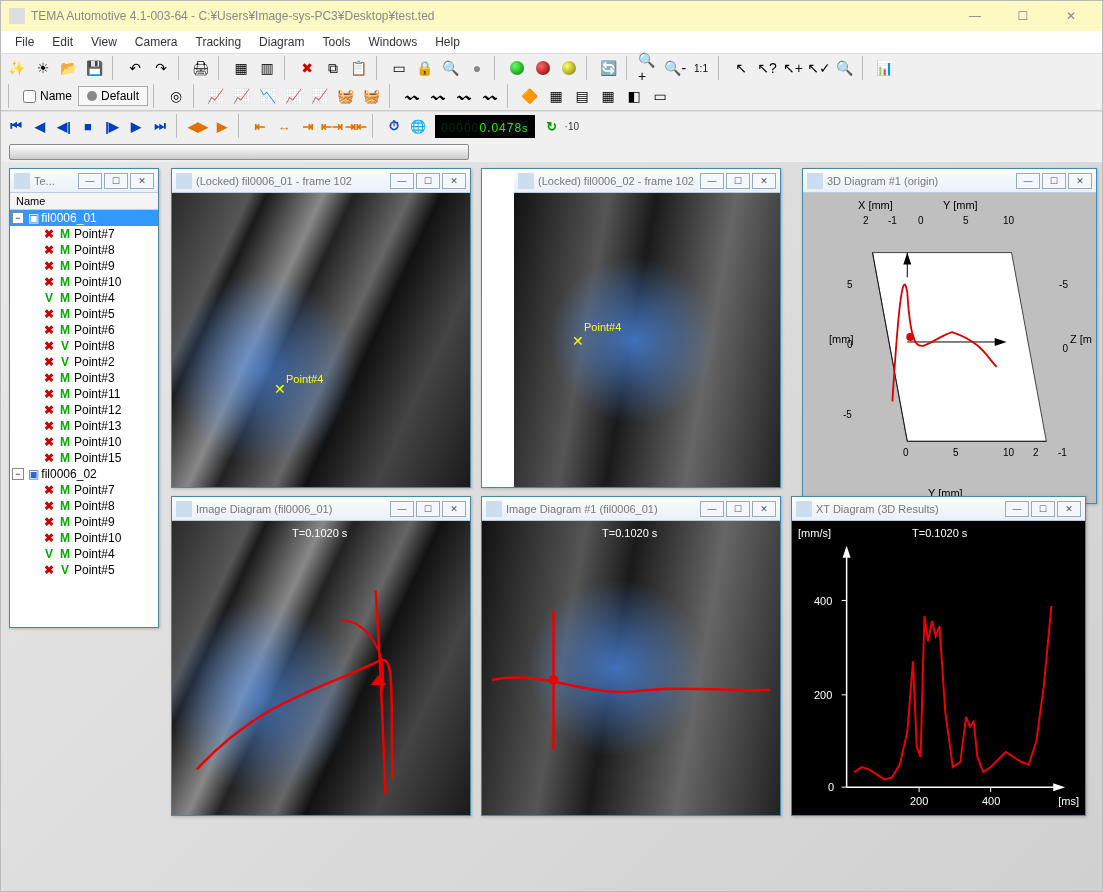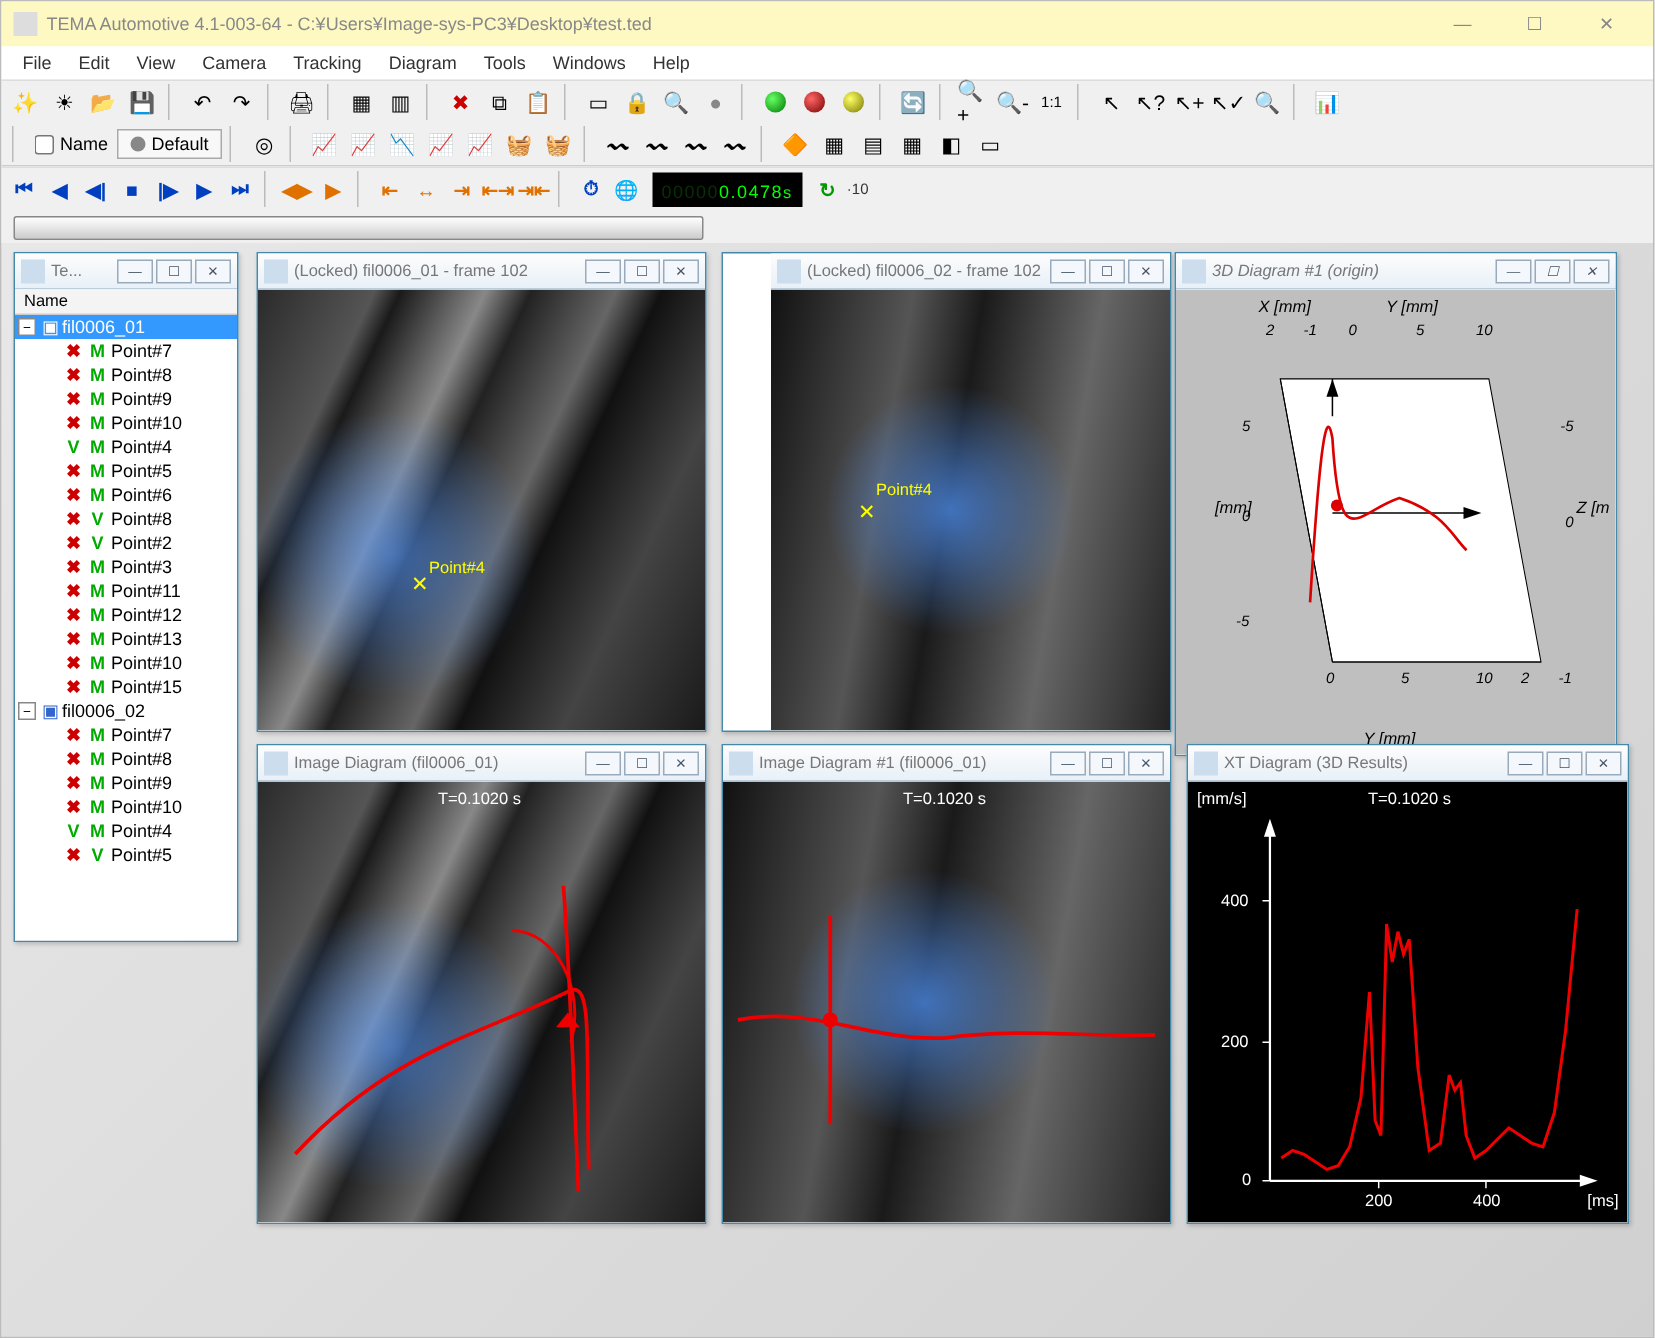--- a/index.html
+++ b/index.html
@@ -376,21 +376,21 @@
             <div class="cbtn">✕</div>
           </div>
       </div>
       <div class="child-body">
         <div class="camimg" style="background:radial-gradient(circle at 45% 50%, rgba(80,150,255,.7), rgba(80,150,255,0) 40%),linear-gradient(100deg,#111 0%,#555 30%,#1a1a1a 45%,#666 70%,#222 100%);"></div>
         <div class="xmark" style="left:58px; top:140px;">✕</div>
         <div class="ptlabel" style="left:70px; top:128px;">Point#4</div>
       </div>
     </div>
 
-    <div class="child" style="left:782px; top:6px; width:295px; height:336px;font-style:italic;">
+    <div class="child" style="left:801px; top:6px; width:295px; height:336px;">
       <div class="child-tb">
         <div class="cicon"></div>
         <div class="ctitle">3D Diagram #1 (origin)</div>
         <div class="cbtns">
             <div class="cbtn">—</div>
             <div class="cbtn">☐</div>
             <div class="cbtn">✕</div>
           </div>
       </div>
       <div class="child-body">

